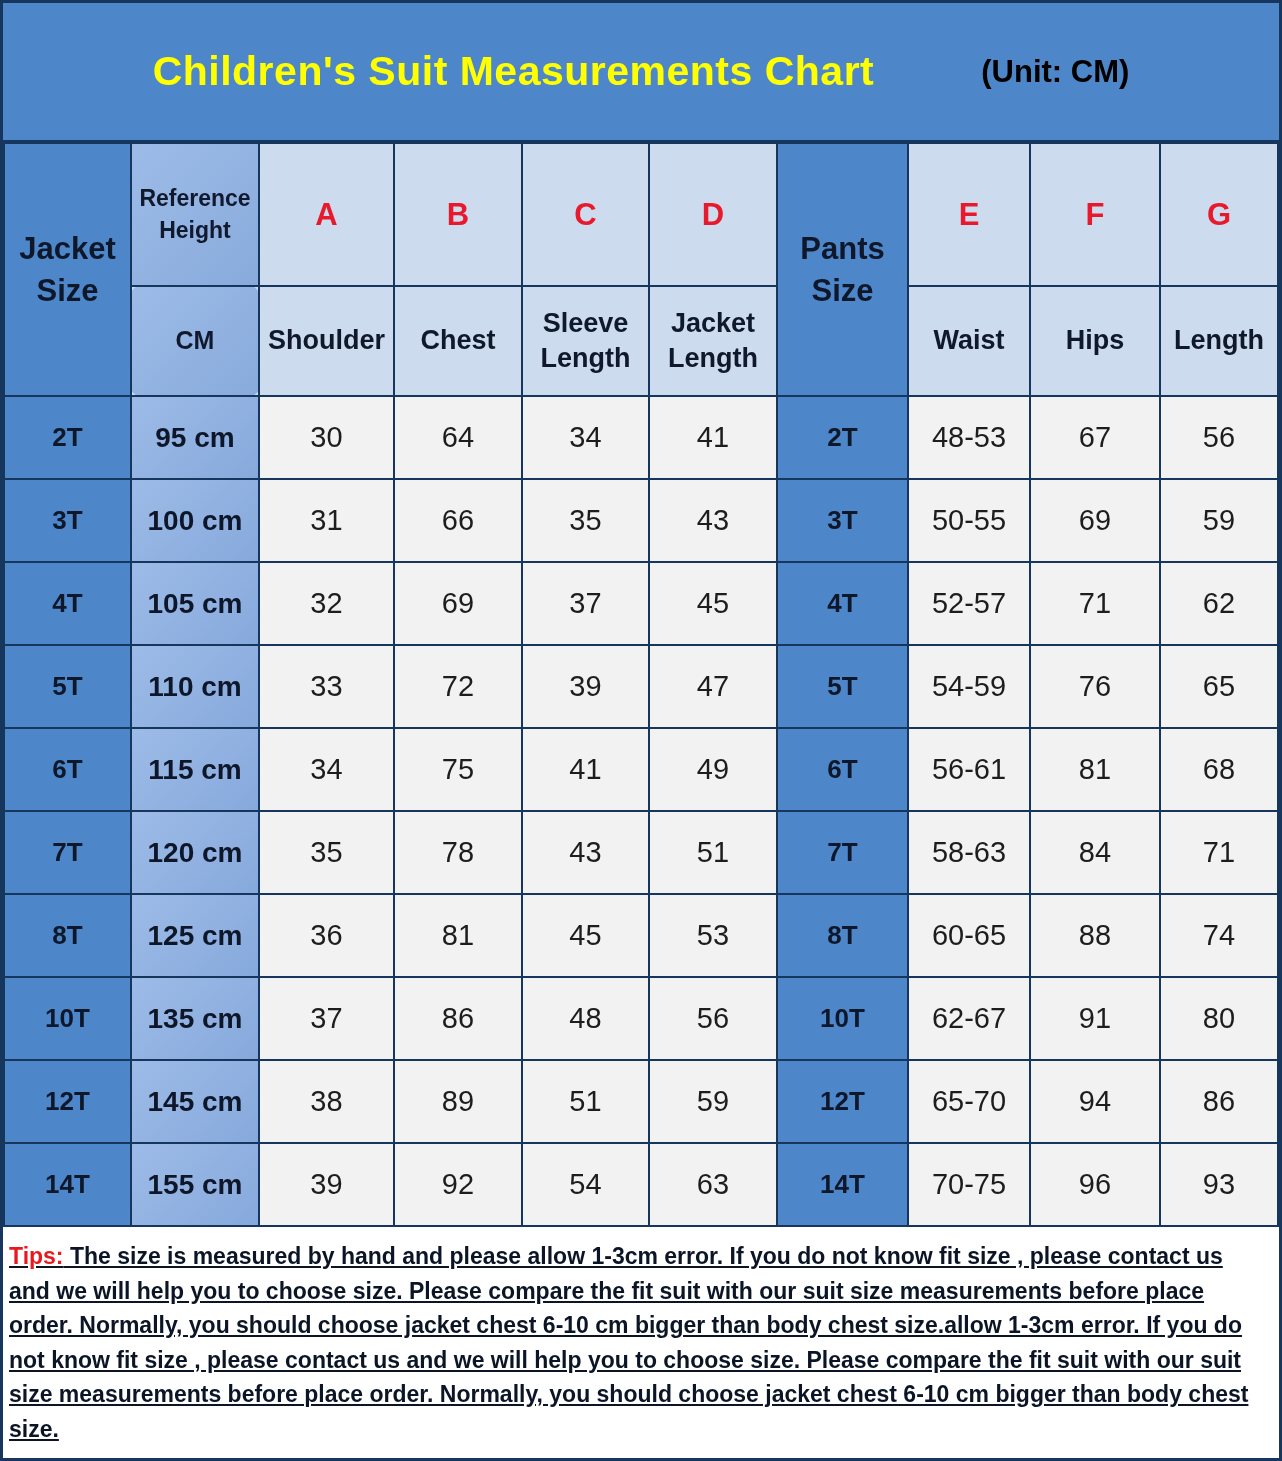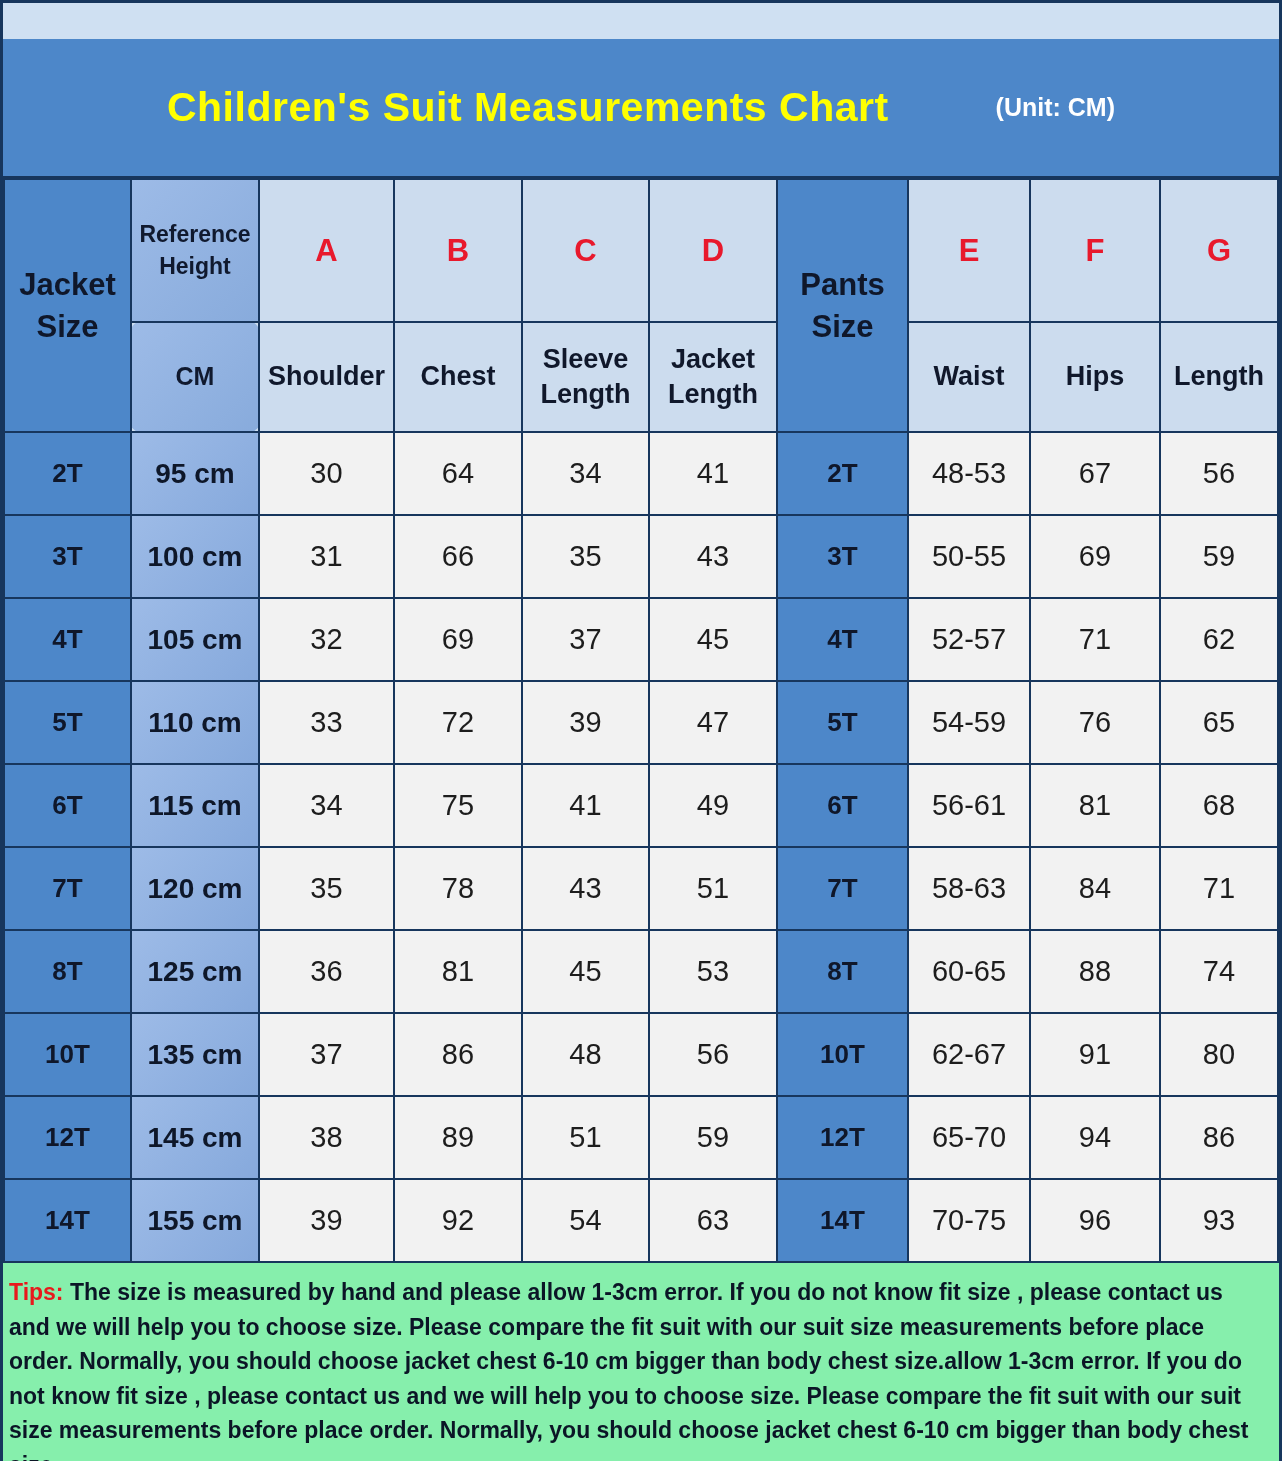--- a/index.html
+++ b/index.html
@@ -19,31 +19,30 @@
   
   .banner {
     height: 139px;
     background: #4d87c9;
     border-bottom: 2px solid #17365d;
     display: flex;
     align-items: center;
     justify-content: center;
     gap: 107px;
     flex: 0 0 auto;
-    margin-top: 36px;
   }
   .banner .title {
     color: #ffff00;
     font-size: 41px;
     font-weight: bold;
     letter-spacing: 0.5px;
   }
   .banner .unit {
-    color: #ffffff;
-    font-size: 25px;
+    color: #000000;
+    font-size: 31px;
     font-weight: bold;
   }
   
   table {
     width: 100%;
     border-collapse: collapse;
     table-layout: fixed;
     flex: 0 0 auto;
   }
   th, td {
@@ -96,27 +95,28 @@
   }
   .data-cell {
     background: #f2f2f2;
     color: #1d1d1d;
     font-weight: normal;
     font-size: 29px;
   }
   
   .tips {
     flex: 1 1 auto;
-    background: #86efac;
+    background: #ffffff;
     padding: 12px 24px 10px 6px;
     font-size: 23px;
     font-weight: bold;
     color: #0b1526;
     line-height: 1.5;
     text-align: left;
+    text-decoration: underline;
   }
   .tips .tips-label { color: #e8191c; }
 </style>
 </head>
 <body>
 
 <div class="frame">
 
   <div class="banner">
     <span class="title">Children's Suit Measurements Chart</span>

